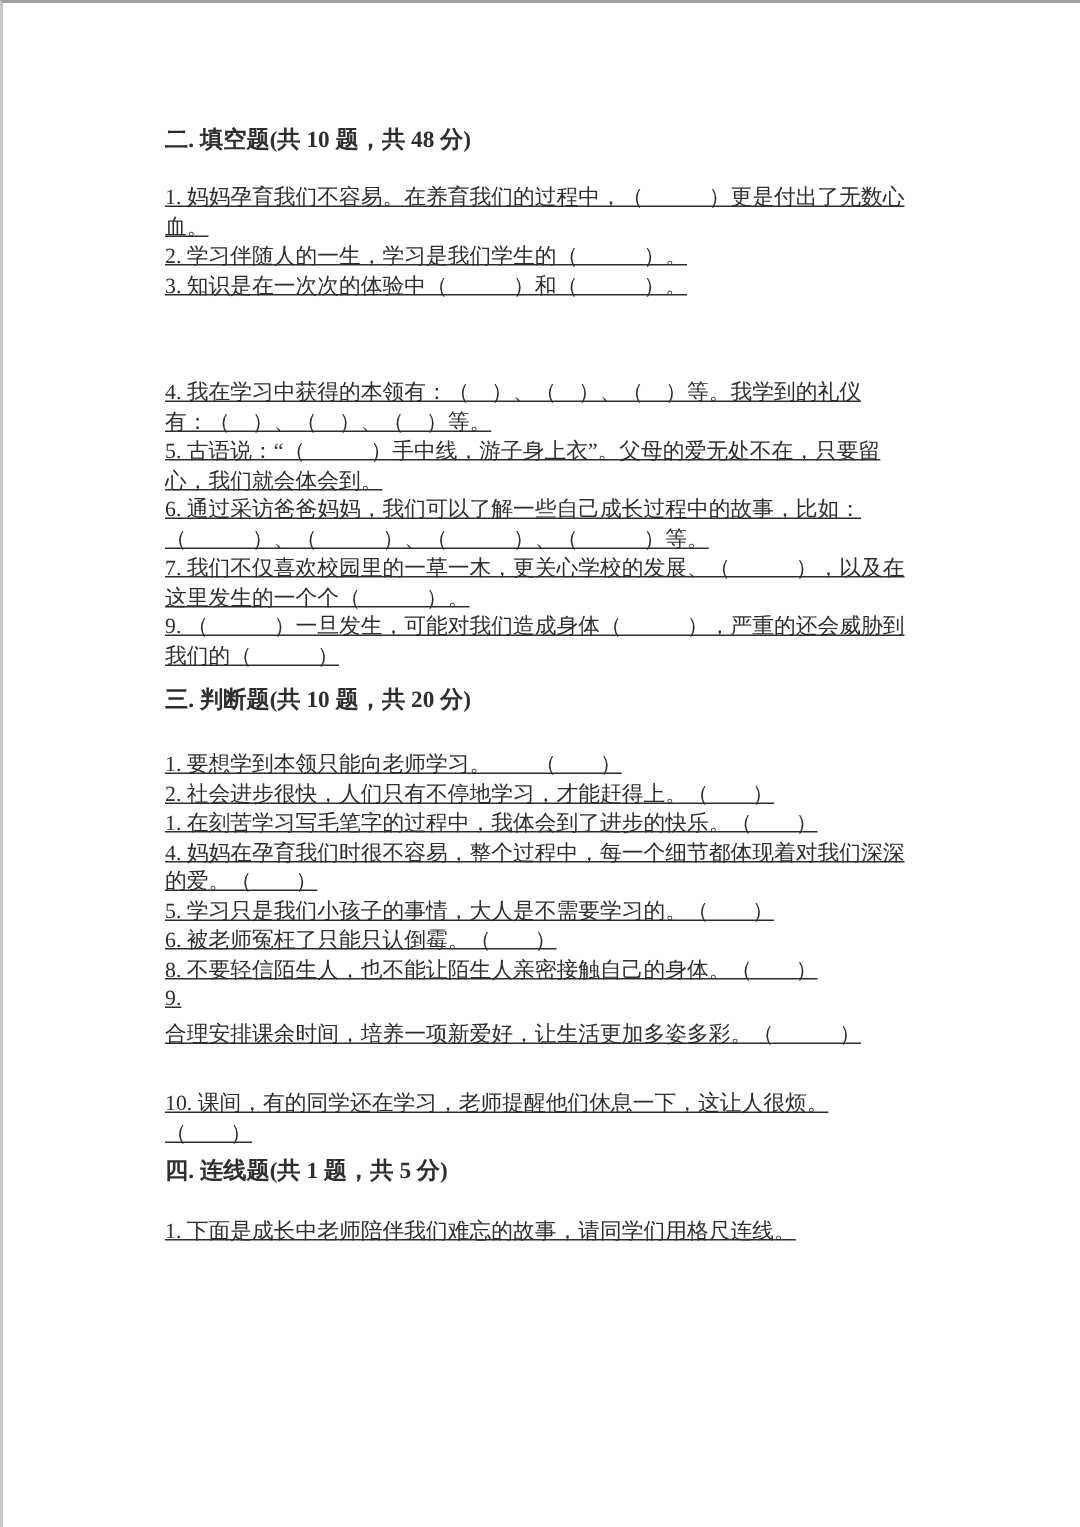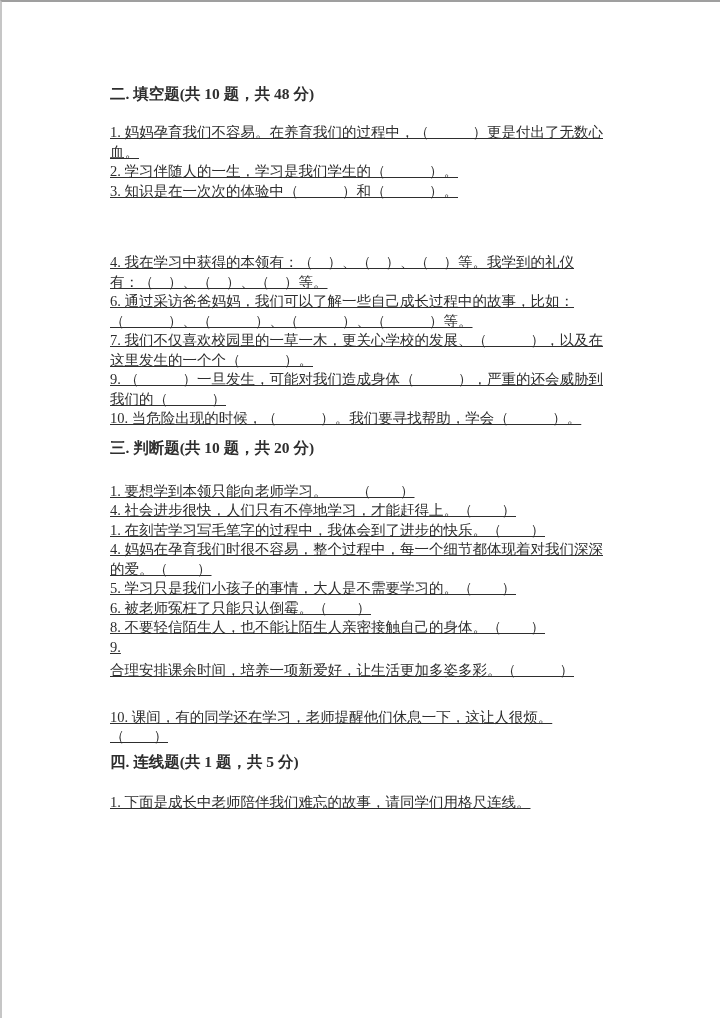--- a/index.html
+++ b/index.html
@@ -47,33 +47,34 @@
 
   <section class="sec-fill">
     <h2 class="sec-heading">二. 填空题(共 10 题，共 48 分)</h2>
     <p class="q">1. 妈妈孕育我们不容易。在养育我们的过程中，（　　　）更是付出了无数心
 血。</p>
     <p class="q">2. 学习伴随人的一生，学习是我们学生的（　　　）。</p>
     <p class="q">3. 知识是在一次次的体验中（　　　）和（　　　）。</p>
     <div class="spacer-q3"></div>
     <p class="q">4. 我在学习中获得的本领有：（　）、（　）、（　）等。我学到的礼仪
 有：（　）、（　）、（　）等。</p>
+    <p class="q">5. 古语说：“（　　　）手中线，游子身上衣”。父母的爱无处不在，只要留
+心，我们就会体会到。</p>
     <p class="q">6. 通过采访爸爸妈妈，我们可以了解一些自己成长过程中的故事，比如：
 （　　　）、（　　　）、（　　　）、（　　　）等。</p>
     <p class="q">7. 我们不仅喜欢校园里的一草一木，更关心学校的发展、（　　　），以及在
 这里发生的一个个（　　　）。</p>
     <p class="q">9. （　　　）一旦发生，可能对我们造成身体（　　　），严重的还会威胁到
 我们的（　　　）</p>
-    <p class="q">10. 当危险出现的时候，（　　　）。我们要寻找帮助，学会（　　　）。</p>
   </section>
 
   <section class="sec-tf">
     <h2 class="sec-heading">三. 判断题(共 10 题，共 20 分)</h2>
     <p class="q">1. 要想学到本领只能向老师学习。　　（　　）</p>
-    <p class="q">4. 社会进步很快，人们只有不停地学习，才能赶得上。（　　）</p>
+    <p class="q">2. 社会进步很快，人们只有不停地学习，才能赶得上。（　　）</p>
     <p class="q">1. 在刻苦学习写毛笔字的过程中，我体会到了进步的快乐。（　　）</p>
     <p class="q">4. 妈妈在孕育我们时很不容易，整个过程中，每一个细节都体现着对我们深深
 的爱。（　　）</p>
     <p class="q">5. 学习只是我们小孩子的事情，大人是不需要学习的。（　　）</p>
     <p class="q">6. 被老师冤枉了只能只认倒霉。（　　）</p>
     <p class="q">8. 不要轻信陌生人，也不能让陌生人亲密接触自己的身体。（　　）</p>
     <p class="q">9.</p>
     <div class="spacer-t9"></div>
     <p class="q">合理安排课余时间，培养一项新爱好，让生活更加多姿多彩。（　　　）</p>
     <div class="spacer-t9b"></div>

